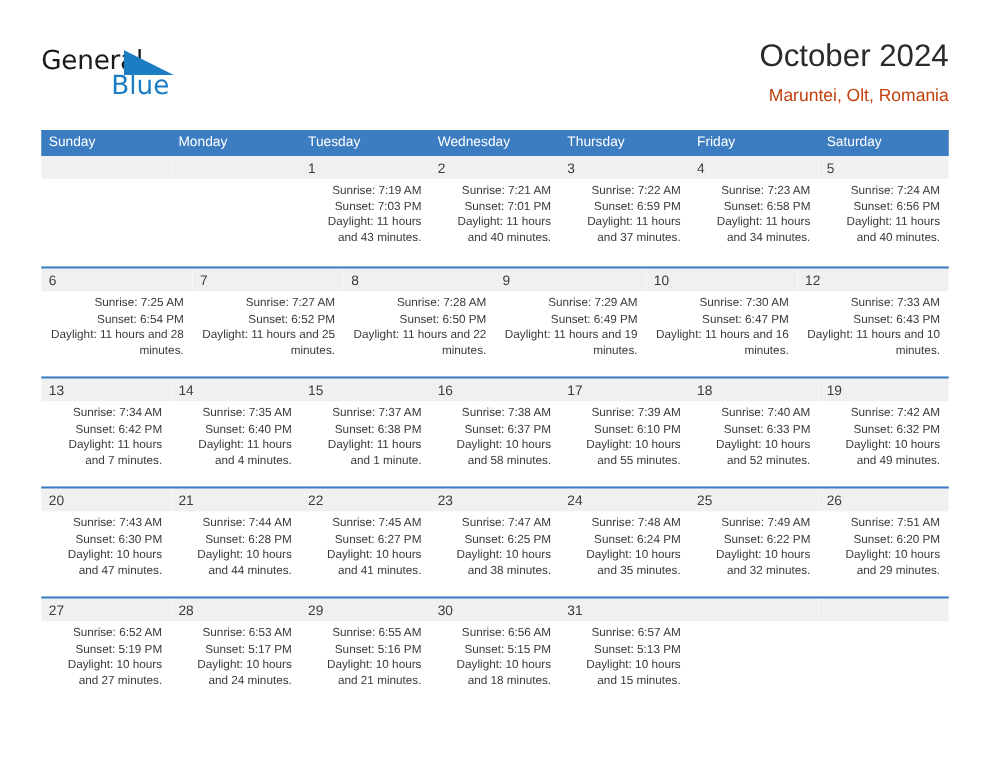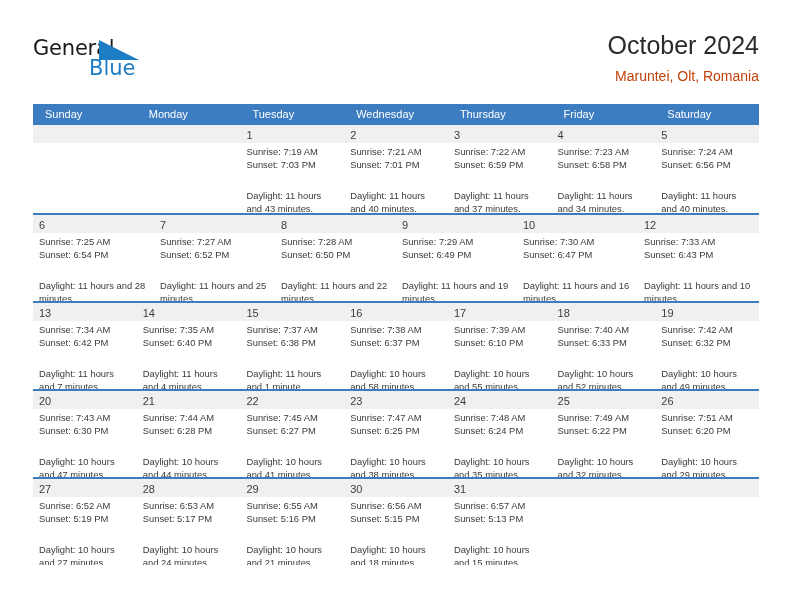--- a/index.html
+++ b/index.html
@@ -97,21 +97,21 @@
   .weekday-head {
     display: flex;
     background: #3c7cc0;
     height: 21px;
   }
   .weekday-head .wd {
     flex: 1 1 0;
     color: #ffffff;
     font-size: 11px;
     line-height: 21px;
-    padding-left: 12px;
+    padding-left: 6px;
     box-sizing: border-box;
     white-space: nowrap;
     overflow: hidden;
   }
 
   .week {
     display: flex;
     border-top: 2px solid #3c7cc0;
     height: 88px;
     box-sizing: border-box;
@@ -133,30 +133,30 @@
     box-sizing: border-box;
   }
   .day-num {
     font-size: 11px;
     line-height: 18px;
     color: #3c3c3c;
   }
   .day-body {
     padding: 3px 7px 0 6px;
     box-sizing: border-box;
+    text-align: right;
   }
   .day-line {
     font-size: 9.4px;
     line-height: 12.6px;
     color: #3a3a3a;
     white-space: nowrap;
   }
   .day-line.wrap {
     white-space: normal;
-    margin-top: 19px;
   }
   .day.empty .day-num-band {
     background: #f0f0f0;
   }
 </style>
 </head>
 <body>
 
 <div class="page">
 

